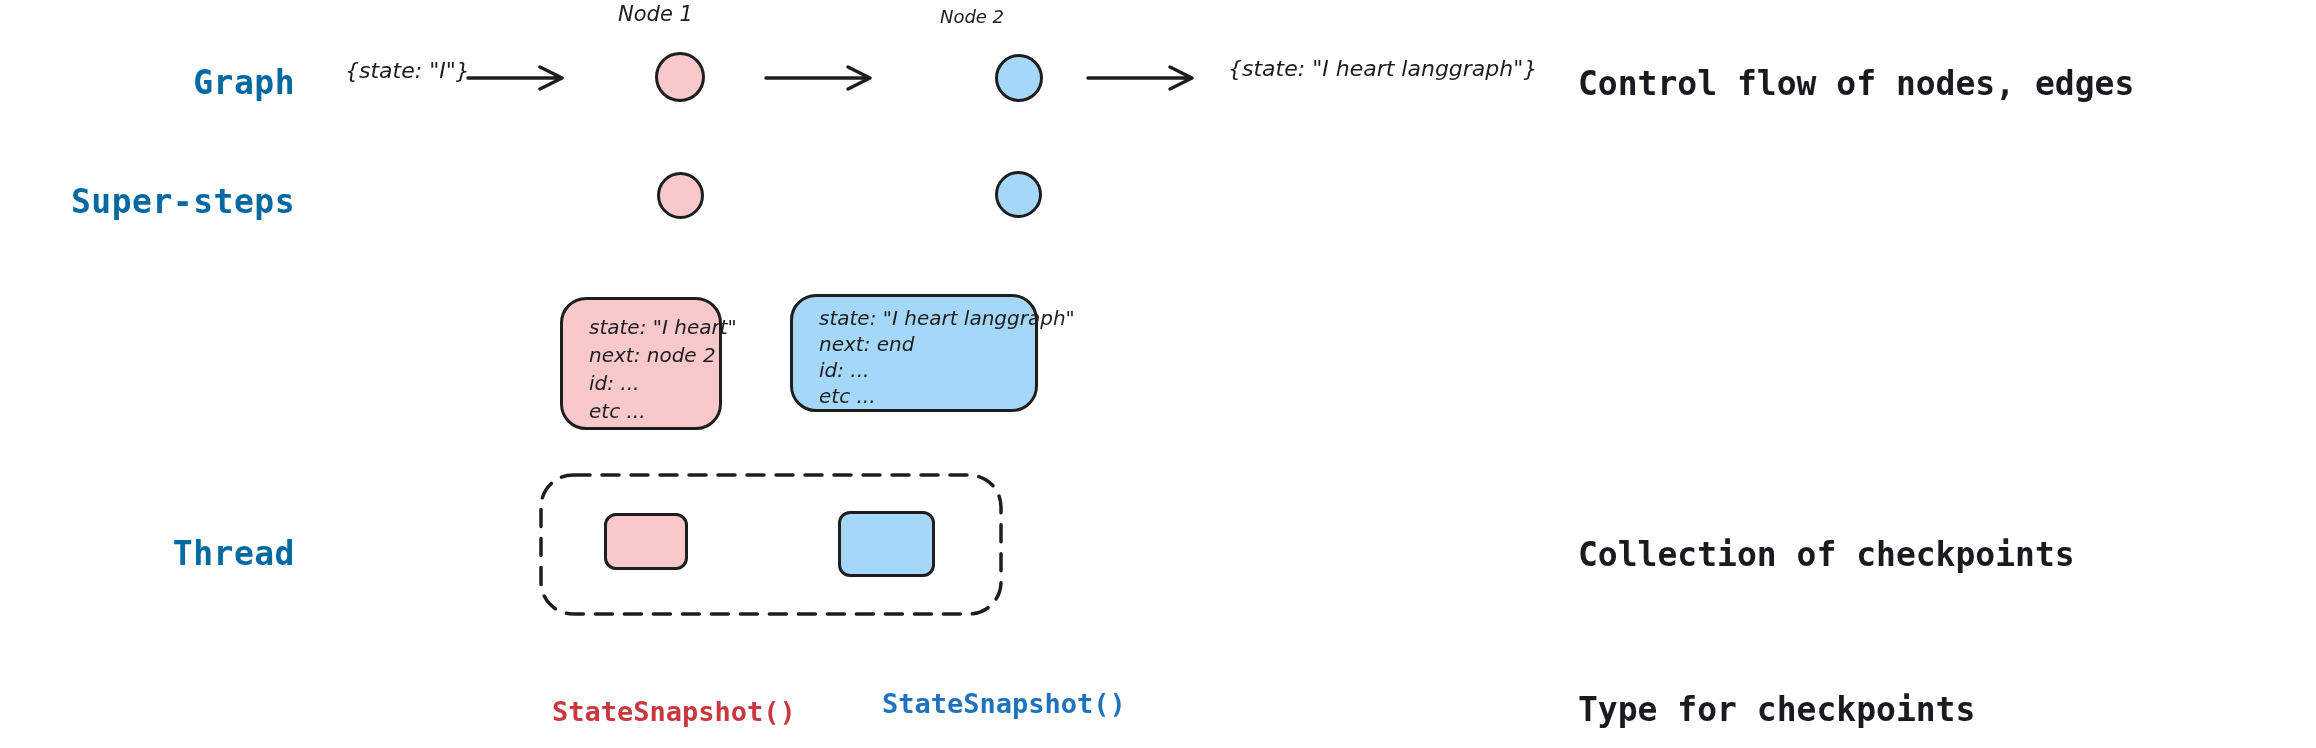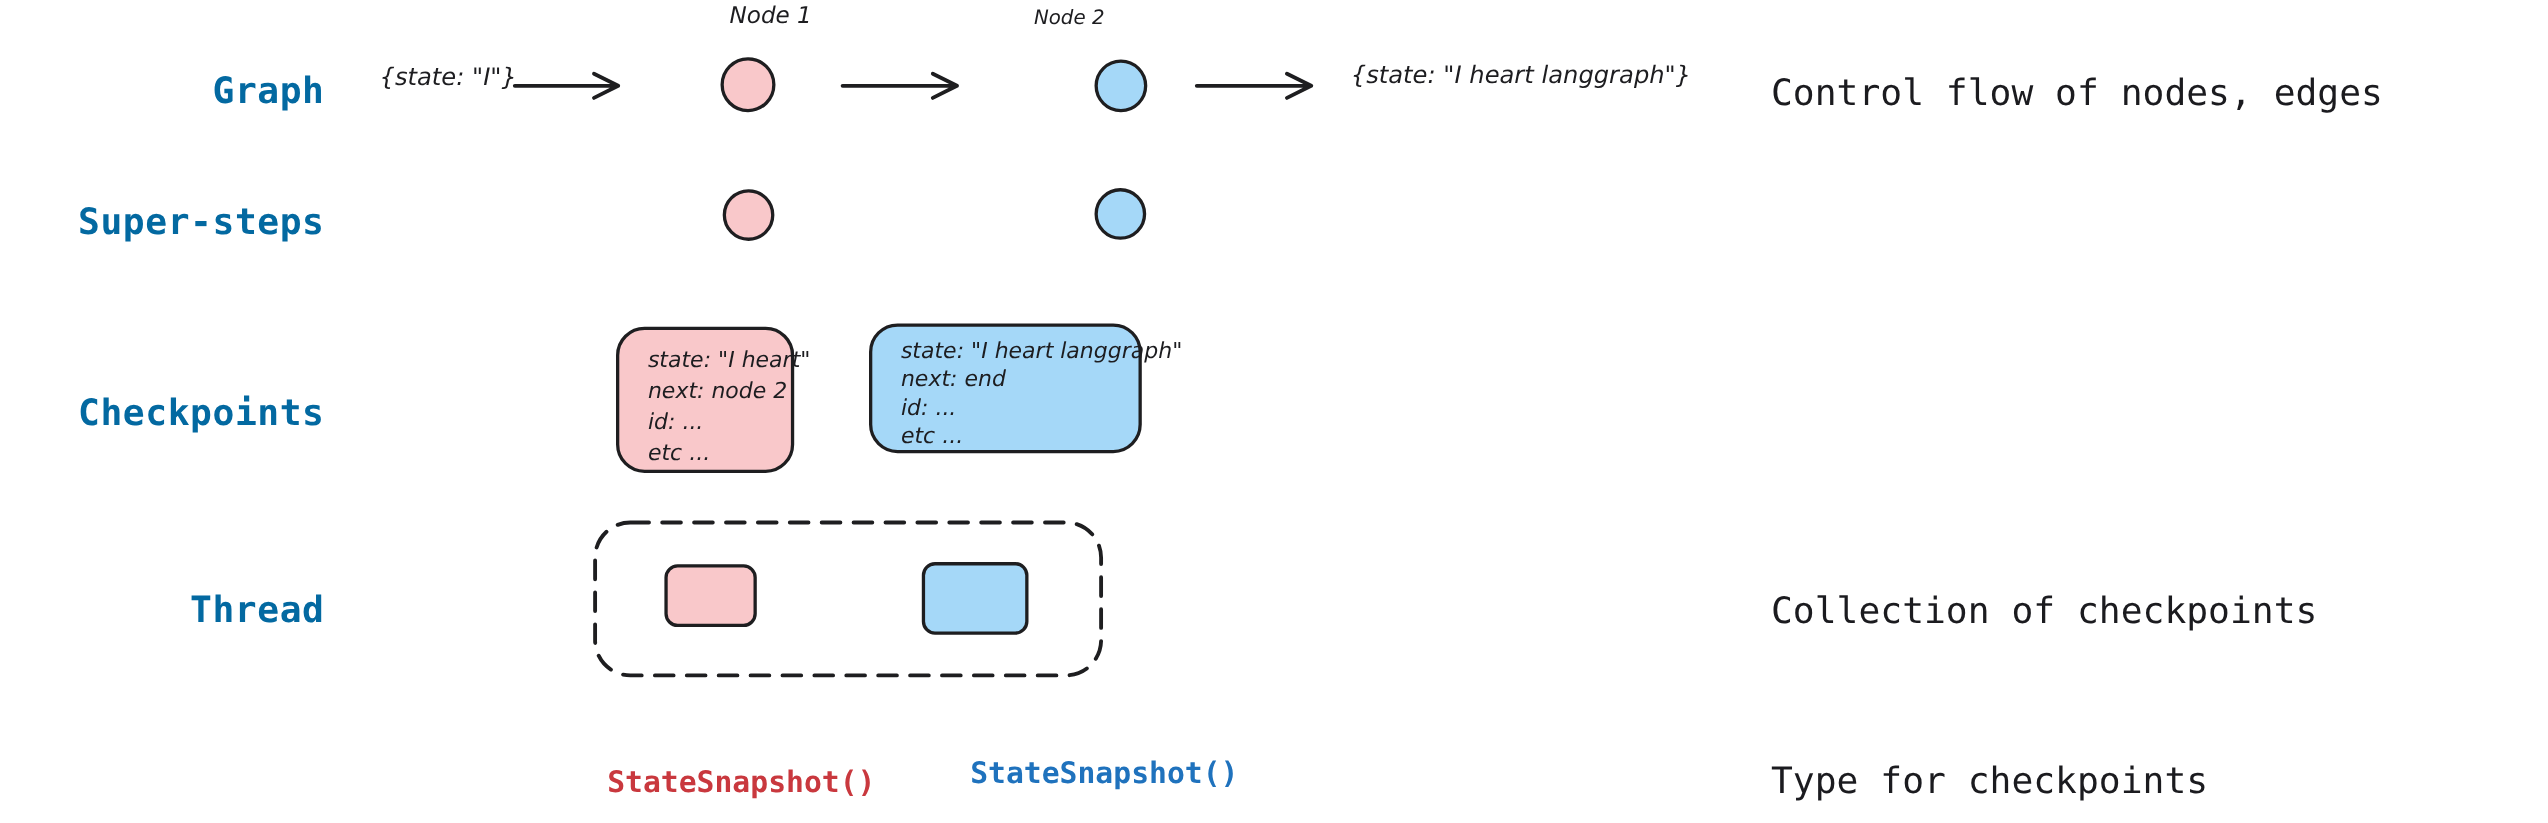--- a/index.html
+++ b/index.html
@@ -20,25 +20,24 @@
     font-weight:600;
     letter-spacing:0.5px;
     white-space:nowrap;
     color:#0369a1;
   }
   
   .row-desc{
     position:absolute;
     left:1578px;
     font-size:33px;
-    font-weight:400;
+    font-weight:700;
     line-height:41px;
     white-space:pre-line;
     color:#1b1b1f;
-    margin-left:32px;
   }
   
   .hand{
     position:absolute;
     font-family:"DejaVu Sans", sans-serif;
     font-style:italic;
     font-weight:500;
     color:#1d1d20;
     white-space:nowrap;
   }
@@ -91,30 +90,29 @@
     <g stroke="#1e1e20" stroke-width="3.5" fill="none" stroke-linecap="round" stroke-linejoin="round">
       <path d="M468 78 L560 78 M540 67 L562 78 L540 89"></path>
       <path d="M766 78 L868 78 M848 67 L870 78 L848 89"></path>
       <path d="M1088 78 L1190 78 M1170 67 L1192 78 L1170 89"></path>
       <rect x="541" y="475" width="460" height="139" rx="32" stroke-dasharray="17 12"></rect>
     </g>
   </svg>
 
   <div class="row-label" style="top:63px">Graph</div>
   <div class="row-label" style="top:182px">Super-steps</div>
-  <div class="row-label" style="top:355px">Checkpoints</div>
   <div class="row-label" style="top:534px">Thread</div>
 
   <div class="row-desc" style="top:63px">Control flow of nodes, edges</div>
   <div class="row-desc" style="top:534px">Collection of checkpoints</div>
   <div class="row-desc" style="top:689px">Type for checkpoints</div>
 
   <div class="hand" style="left:345px;top:58px;font-size:22px">{state: "I"}</div>
 
-  <div class="hand" style="left:618px;top:2px;width:120px;text-align:right;font-size:21px">Node 1</div>
+  <div class="hand" style="left:618px;top:2px;width:120px;text-align:left;font-size:21px">Node 1</div>
   <div class="node-circle pink-fill" style="left:655px;top:52px;width:50px;height:50px"></div>
 
   <div class="hand" style="left:912px;top:6px;width:120px;text-align:center;font-size:18px">Node 2</div>
   <div class="node-circle blue-fill" style="left:995px;top:54px;width:48px;height:48px"></div>
 
   <div class="hand" style="left:1228px;top:56px;font-size:22px">{state: "I heart langgraph"}</div>
 
   <div class="node-circle pink-fill" style="left:657px;top:172px;width:47px;height:47px"></div>
   <div class="node-circle blue-fill" style="left:995px;top:171px;width:47px;height:47px"></div>
 

